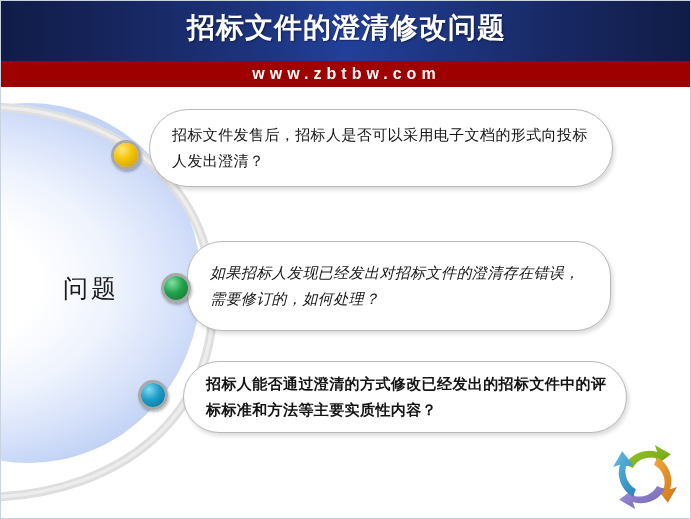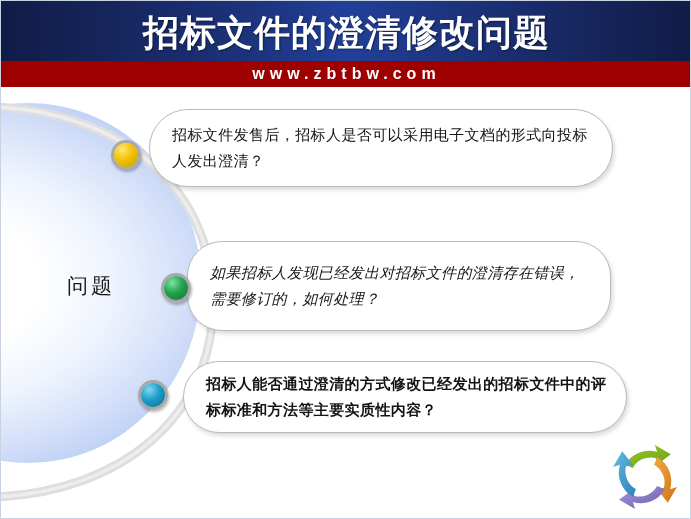--- a/index.html
+++ b/index.html
@@ -33,21 +33,21 @@
         #16255c 85%,
         #101c47 100%);
   }
   .header-title {
     position: absolute;
     left: 0;
     top: 8px;
     width: 691px;
     text-align: center;
     color: #ffffff;
-    font-size: 36px;
+    font-size: 28px;
     font-weight: bold;
     letter-spacing: 1px;
     font-family: "DejaVu Serif", serif;
     text-shadow: 1px 1px 2px rgba(0,0,0,0.45);
     white-space: nowrap;
   }
   .url-band {
     position: absolute;
     left: 0; top: 60px;
     width: 691px;
@@ -104,21 +104,21 @@
   }
 
   
   .center-label {
     position: absolute;
     left: 20px;
     top: 185px;
     width: 140px;
     text-align: center;
     color: #1a1a1a;
-    font-size: 21px;
+    font-size: 25px;
     font-family: "DejaVu Serif", serif;
     letter-spacing: 3px;
   }
 
   
   .bubble {
     position: absolute;
     box-sizing: border-box;
     background: #ffffff;
     border: 1.2px solid #b9b9b9;

